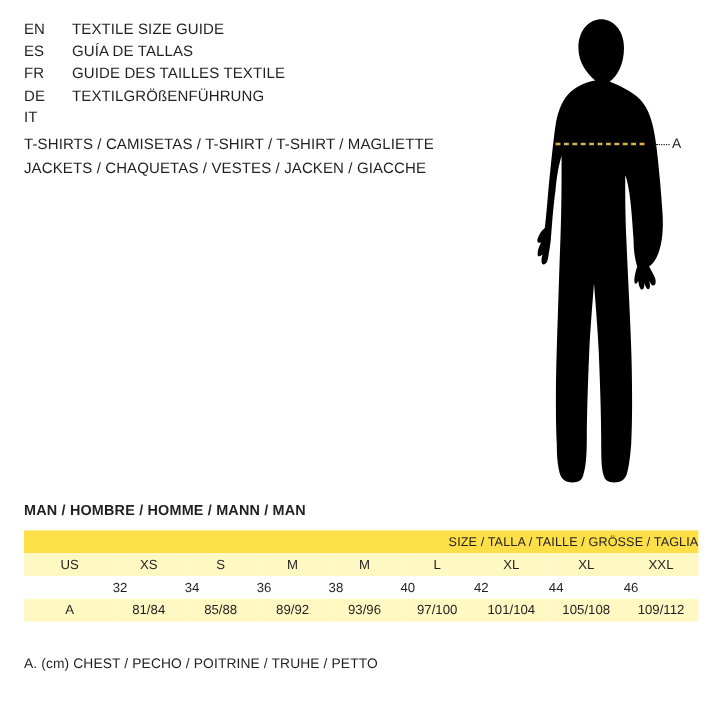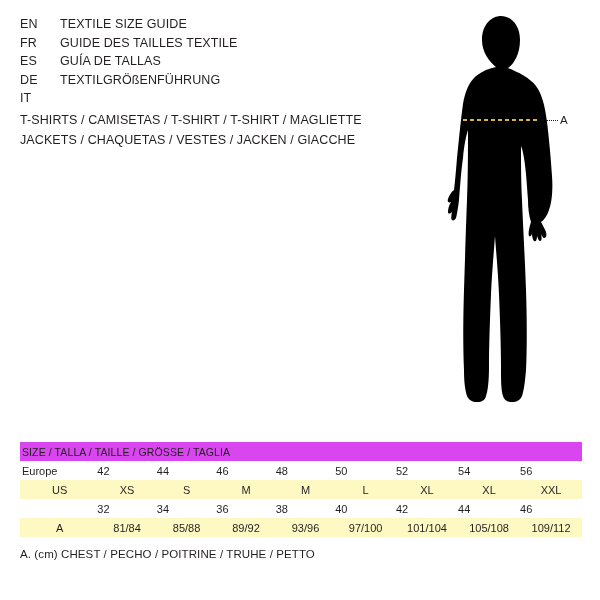--- a/index.html
+++ b/index.html
@@ -108,24 +108,25 @@
     border-collapse: collapse;
     font-size: 11px;
     color: #231f20;
   }
   table.size-table td {
     padding: 0;
     height: 19px;
     vertical-align: middle;
   }
   .row-head td {
-    background: #d946ef;
+    background: #fde047;
     font-size: 10.5px;
     font-weight: normal;
     letter-spacing: 0.1px;
+    text-align: right;
   }
   .row-light td {
     background: #ffffff;
   }
   .row-grey td {
     background: #fef9c3;
     text-align: center;
   }
   .col-label {
     width: 86px;
@@ -155,26 +156,26 @@
 <body>
 
 <div class="page">
 
   <div class="lang-block">
     <div class="lang-row">
       <span class="lang-code">EN</span>
       <span class="lang-text">TEXTILE SIZE GUIDE</span>
     </div>
     <div class="lang-row">
+      <span class="lang-code">ES</span>
+      <span class="lang-text">GUÍA DE TALLAS</span>
+    </div>
+    <div class="lang-row">
       <span class="lang-code">FR</span>
       <span class="lang-text">GUIDE DES TAILLES TEXTILE</span>
-    </div>
-    <div class="lang-row">
-      <span class="lang-code">ES</span>
-      <span class="lang-text">GUÍA DE TALLAS</span>
     </div>
     <div class="lang-row">
       <span class="lang-code">DE</span>
       <span class="lang-text">TEXTILGRÖßENFÜHRUNG</span>
     </div>
     <div class="lang-row">
       <span class="lang-code">IT</span>
     </div>
   </div>
 
@@ -238,36 +239,26 @@
         C 59,128 61,108 63,94
         C 65,82 69,72 76,66
         C 82,61 90,58 96,57
         C 90,52 82,43 82,30 Z"></path>
       <line x1="63" y1="110" x2="140" y2="110" stroke="#d4b44a" stroke-width="2" stroke-dasharray="4 3"></line>
     </svg>
     <div class="measure-dots"></div>
     <div class="measure-label">A</div>
   </div>
 
+  <div class="table-title">MAN / HOMBRE / HOMME / MANN / MAN</div>
 
   <table class="size-table">
     <tbody>
         <tr class="row-head">
       <td class="col-label hdr-label" colspan="9">SIZE / TALLA / TAILLE / GRÖSSE / TAGLIA</td>
-    </tr>
-    <tr class="row-light">
-      <td class="col-label">Europe</td>
-      <td class="cell">42</td>
-      <td class="cell">44</td>
-      <td class="cell">46</td>
-      <td class="cell">48</td>
-      <td class="cell">50</td>
-      <td class="cell">52</td>
-      <td class="cell">54</td>
-      <td class="cell">56</td>
     </tr>
     <tr class="row-grey">
       <td class="col-label">US</td>
       <td class="cell">XS</td>
       <td class="cell">S</td>
       <td class="cell">M</td>
       <td class="cell">M</td>
       <td class="cell">L</td>
       <td class="cell">XL</td>
       <td class="cell">XL</td>

